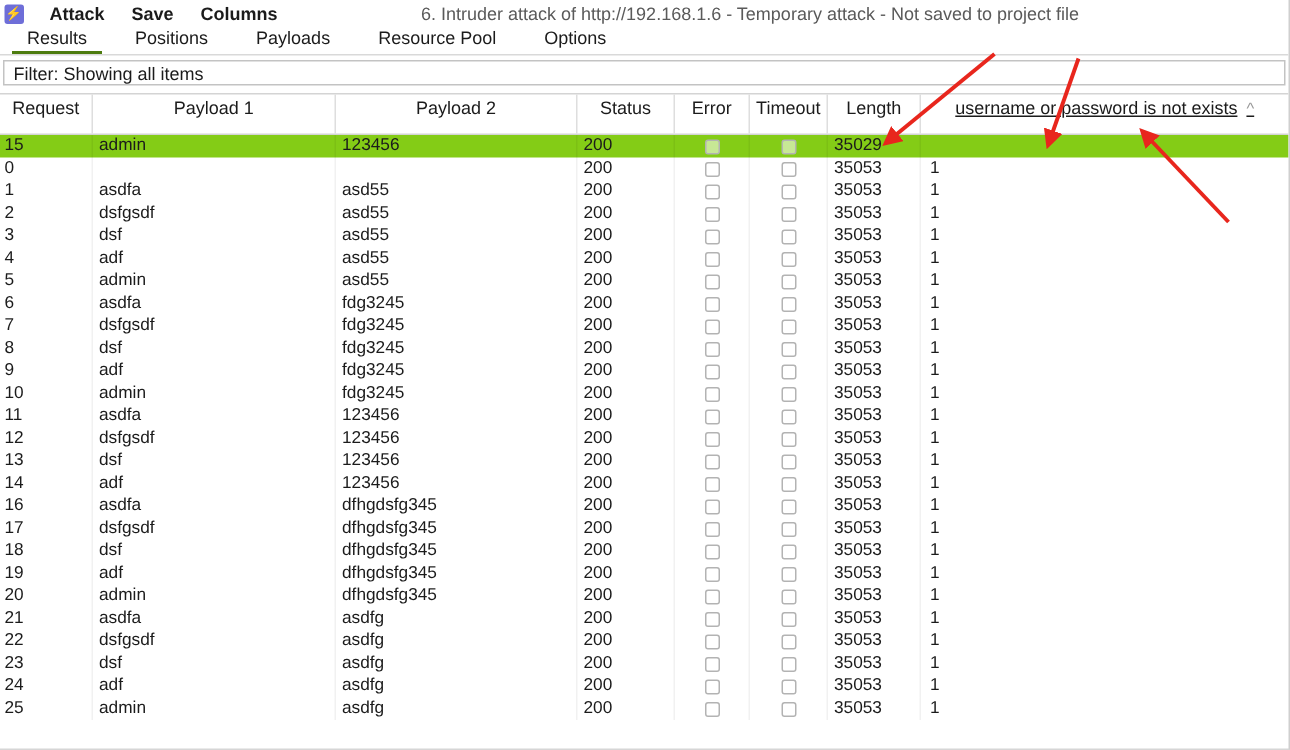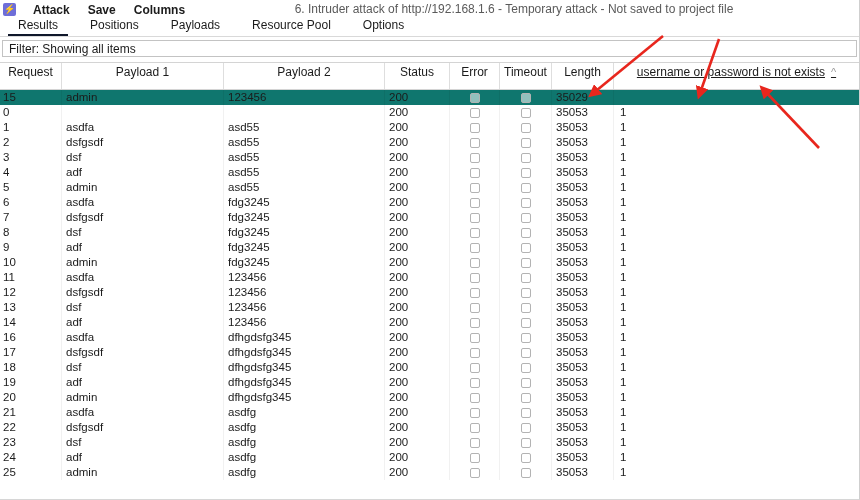--- a/index.html
+++ b/index.html
@@ -7,42 +7,42 @@
   body { font-family:"Liberation Sans", sans-serif; color:#1b1b1b; }
   .window { position:relative; width:860px; height:500px; background:#fff;
             border-right:1px solid #cfcfcf; border-bottom:1px solid #d6d6d6; overflow:hidden; }
 
   
   .menubar { position:relative; height:18px; display:flex; align-items:center; padding-left:3px; }
   .app-icon { width:13px; height:13px; border-radius:2px; background:#6e6ed8;
               display:flex; align-items:center; justify-content:center;
               color:#ffb45e; font-size:9px; line-height:9px; margin-right:8px; }
   .menu-item { font-size:12px; padding:0 9px; cursor:default;font-weight:bold; }
-  .win-title { position:absolute; left:514px; top:0; transform:translateX(-50%);
+  .win-title { position:absolute; left:500px; top:0; transform:translateX(-50%);
                white-space:nowrap; font-size:12px; color:#5a5a5a; line-height:18px; }
 
   
   .tabbar { height:19px; display:flex; align-items:flex-end; border-bottom:1px solid #d9d9d9; padding-left:8px; }
   .tab { font-size:12px; padding:0 10px 2px 10px; margin-right:12px; border-bottom:2px solid transparent; }
-  .tab.selected { border-bottom:2px solid #0f172a; }
+  .tab.selected { border-bottom:2px solid #4d7c0f; }
 
   
   .filterbar { margin:3px 2px 0 2px; height:17px; border:1px solid #c3c3c3;
                display:flex; align-items:center; padding-left:6px; font-size:12px; background:#fff; }
 
   
   .grid-row { display:grid; grid-template-columns:62px 162px 161px 65px 50px 52px 62px auto; }
   .thead { margin-top:5px; height:28px; border-top:1px solid #d4d4d4; border-bottom:1px solid #d4d4d4; }
   .hcell { font-size:12px; text-align:center; line-height:19px; border-right:1px solid #dedede;
            overflow:hidden; white-space:nowrap; }
   .hcell:last-child { border-right:none;text-decoration:underline; }
   .sort-caret { color:#9a9a9a; font-size:11px; margin-left:6px; }
 
   .trow { height:15px; line-height:15px; font-size:11.5px; }
-  .trow.highlight { background:#0f766e; }
+  .trow.highlight { background:#84cc16; }
   .cell { padding-left:4px; white-space:nowrap; overflow:hidden; border-right:1px solid rgba(0,0,0,0.055); }
   .cell:last-child { border-right:none; }
   .cell.req { padding-left:3px; }
   .cell.grep { padding-left:6px; }
   .cell.cb { display:flex; align-items:center; justify-content:center; padding-left:0; }
   .checkbox { width:10px; height:10px; border:1px solid #b3b3b3; border-radius:2px; background:rgba(255,255,255,0.55); }
 
   
   .arrows { position:absolute; left:0; top:0; width:860px; height:500px; pointer-events:none; }
 </style>

